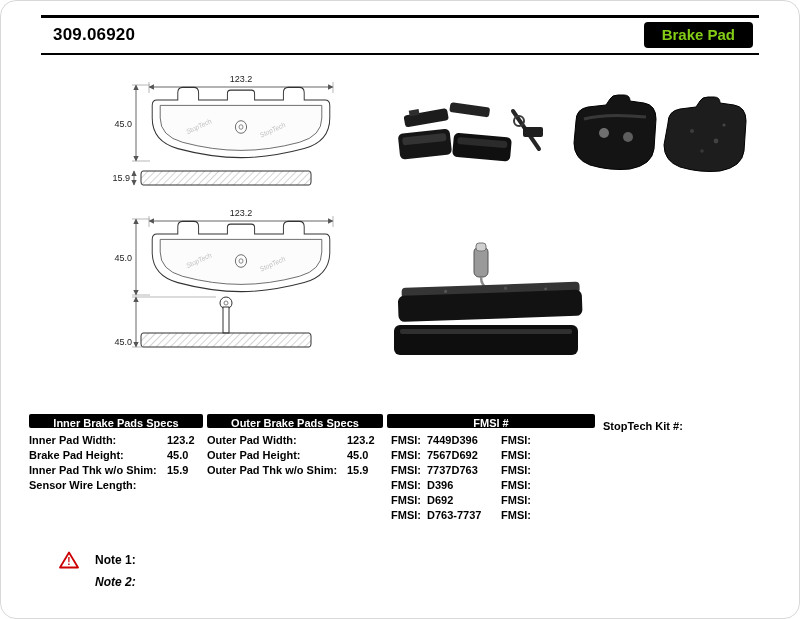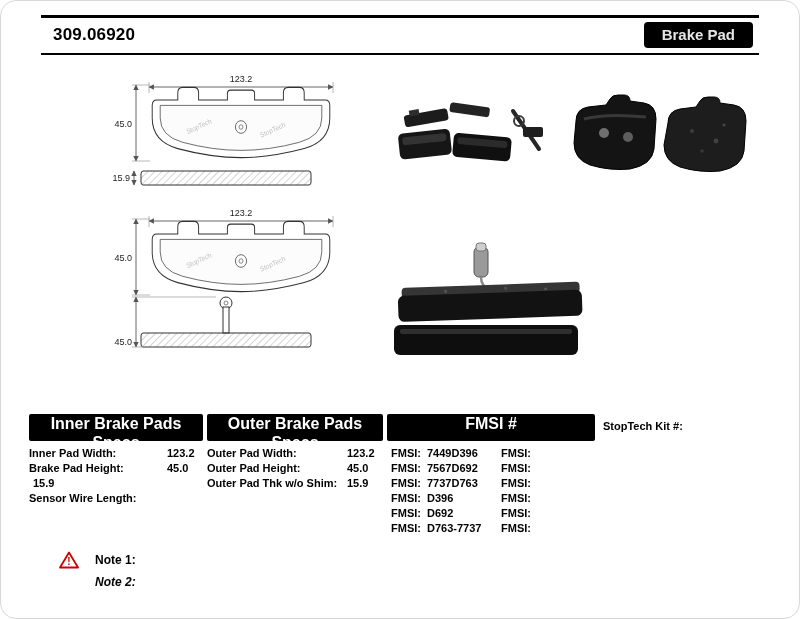--- a/index.html
+++ b/index.html
@@ -10,36 +10,36 @@
   }
   
   .header {
     position:absolute; top:14px; left:40px; right:40px; height:40px;
     border-top:3px solid #000; border-bottom:2px solid #000;
     display:flex; justify-content:space-between; align-items:center;
     padding:2px 6px 3px 12px; box-sizing:border-box;
   }
   .part-number { font-size:17px; font-weight:bold; letter-spacing:.2px; }
   .product-badge {
-    background:#000; color:#e5e5e5; font-size:15px; font-weight:bold;
+    background:#000; color:#84cc16; font-size:15px; font-weight:bold;
     padding:3px 18px; border-radius:4px; line-height:20px;
   }
   
   .drawings { position:absolute; top:58px; left:0; right:0; height:356px; }
   .abs { position:absolute; }
   
   .specs { position:absolute; top:413px; left:28px; right:28px; }
   .specs-grid { display:flex; justify-content:space-between; }
   .col-inner   { width:174px; }
   .col-outer   { width:176px; }
   .col-fmsi    { width:208px; }
   .col-related { width:172px; }
   .col-header {
-    background:#000; color:#fff; font-weight:bold; font-size:16px;
-    text-align:center; height:27px; line-height:19px; border-radius:2px;
+    background:#000; color:#fff; font-weight:bold; font-size:11px;
+    text-align:center; height:14px; line-height:19px; border-radius:2px;
   }
   .rows { margin-top:5px; font-size:11px; font-weight:bold; }
   .srow { display:flex; line-height:15px; }
   .srow .lbl { flex:1; }
   .srow .val { width:36px; text-align:left; margin-left:4px; }
   .frow { display:flex; line-height:15px; padding-left:4px; }
   .frow .l1 { width:36px; }
   .frow .v1 { width:74px; }
   .frow .l2 { width:36px; }
   .frow .v2 { flex:1; }
@@ -197,20 +197,21 @@
         <div class="rows">
           <div class="srow">
             <span class="lbl">Inner Pad Width:</span>
             <span class="val">123.2</span>
           </div>
           <div class="srow">
             <span class="lbl">Brake Pad Height:</span>
             <span class="val">45.0</span>
           </div>
           <div class="srow">
+            <span class="lbl">Inner Pad Thk w/o Shim:</span>
             <span class="val">15.9</span>
           </div>
           <div class="srow">
             <span class="lbl">Sensor Wire Length:</span>
             <span class="val"></span>
           </div>
         </div>
       </div>
 
       <div class="col-outer">

